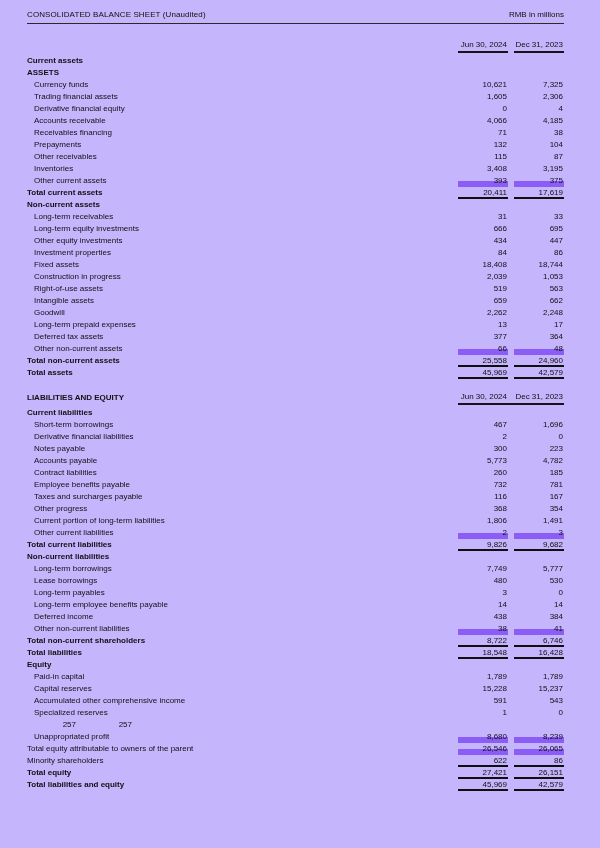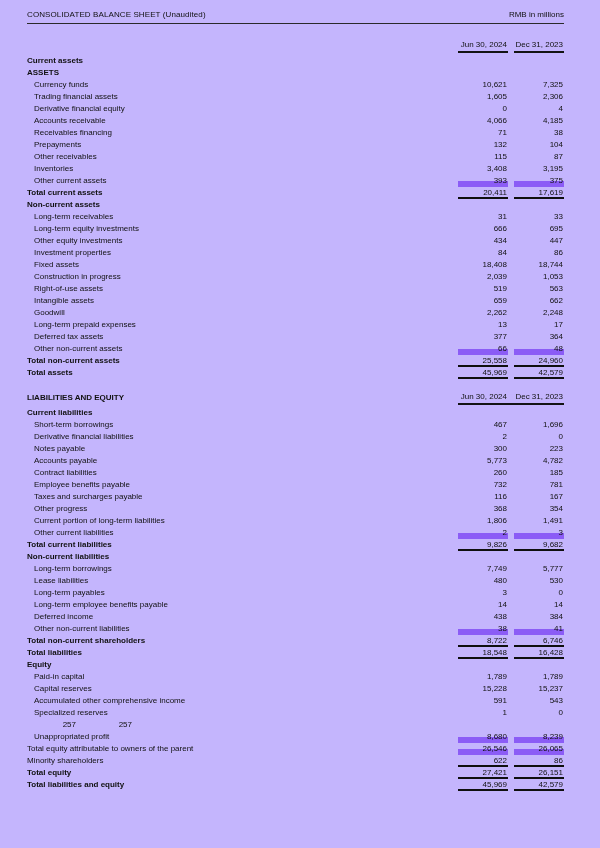--- a/index.html
+++ b/index.html
@@ -295,21 +295,21 @@
     <span class="label">Non-current liabilities</span>
     <span class="num c1"></span>
     <span class="num c2"></span>
   </div>
       <div class="row item">
     <span class="label">Long-term borrowings</span>
     <span class="num c1">7,749</span>
     <span class="num c2">5,777</span>
   </div>
       <div class="row item">
-    <span class="label">Lease liabilities</span>
+    <span class="label">Lease borrowings</span>
     <span class="num c1">480</span>
     <span class="num c2">530</span>
   </div>
       <div class="row item">
     <span class="label">Long-term payables</span>
     <span class="num c1">3</span>
     <span class="num c2">0</span>
   </div>
       <div class="row item">
     <span class="label">Long-term employee benefits payable</span>

